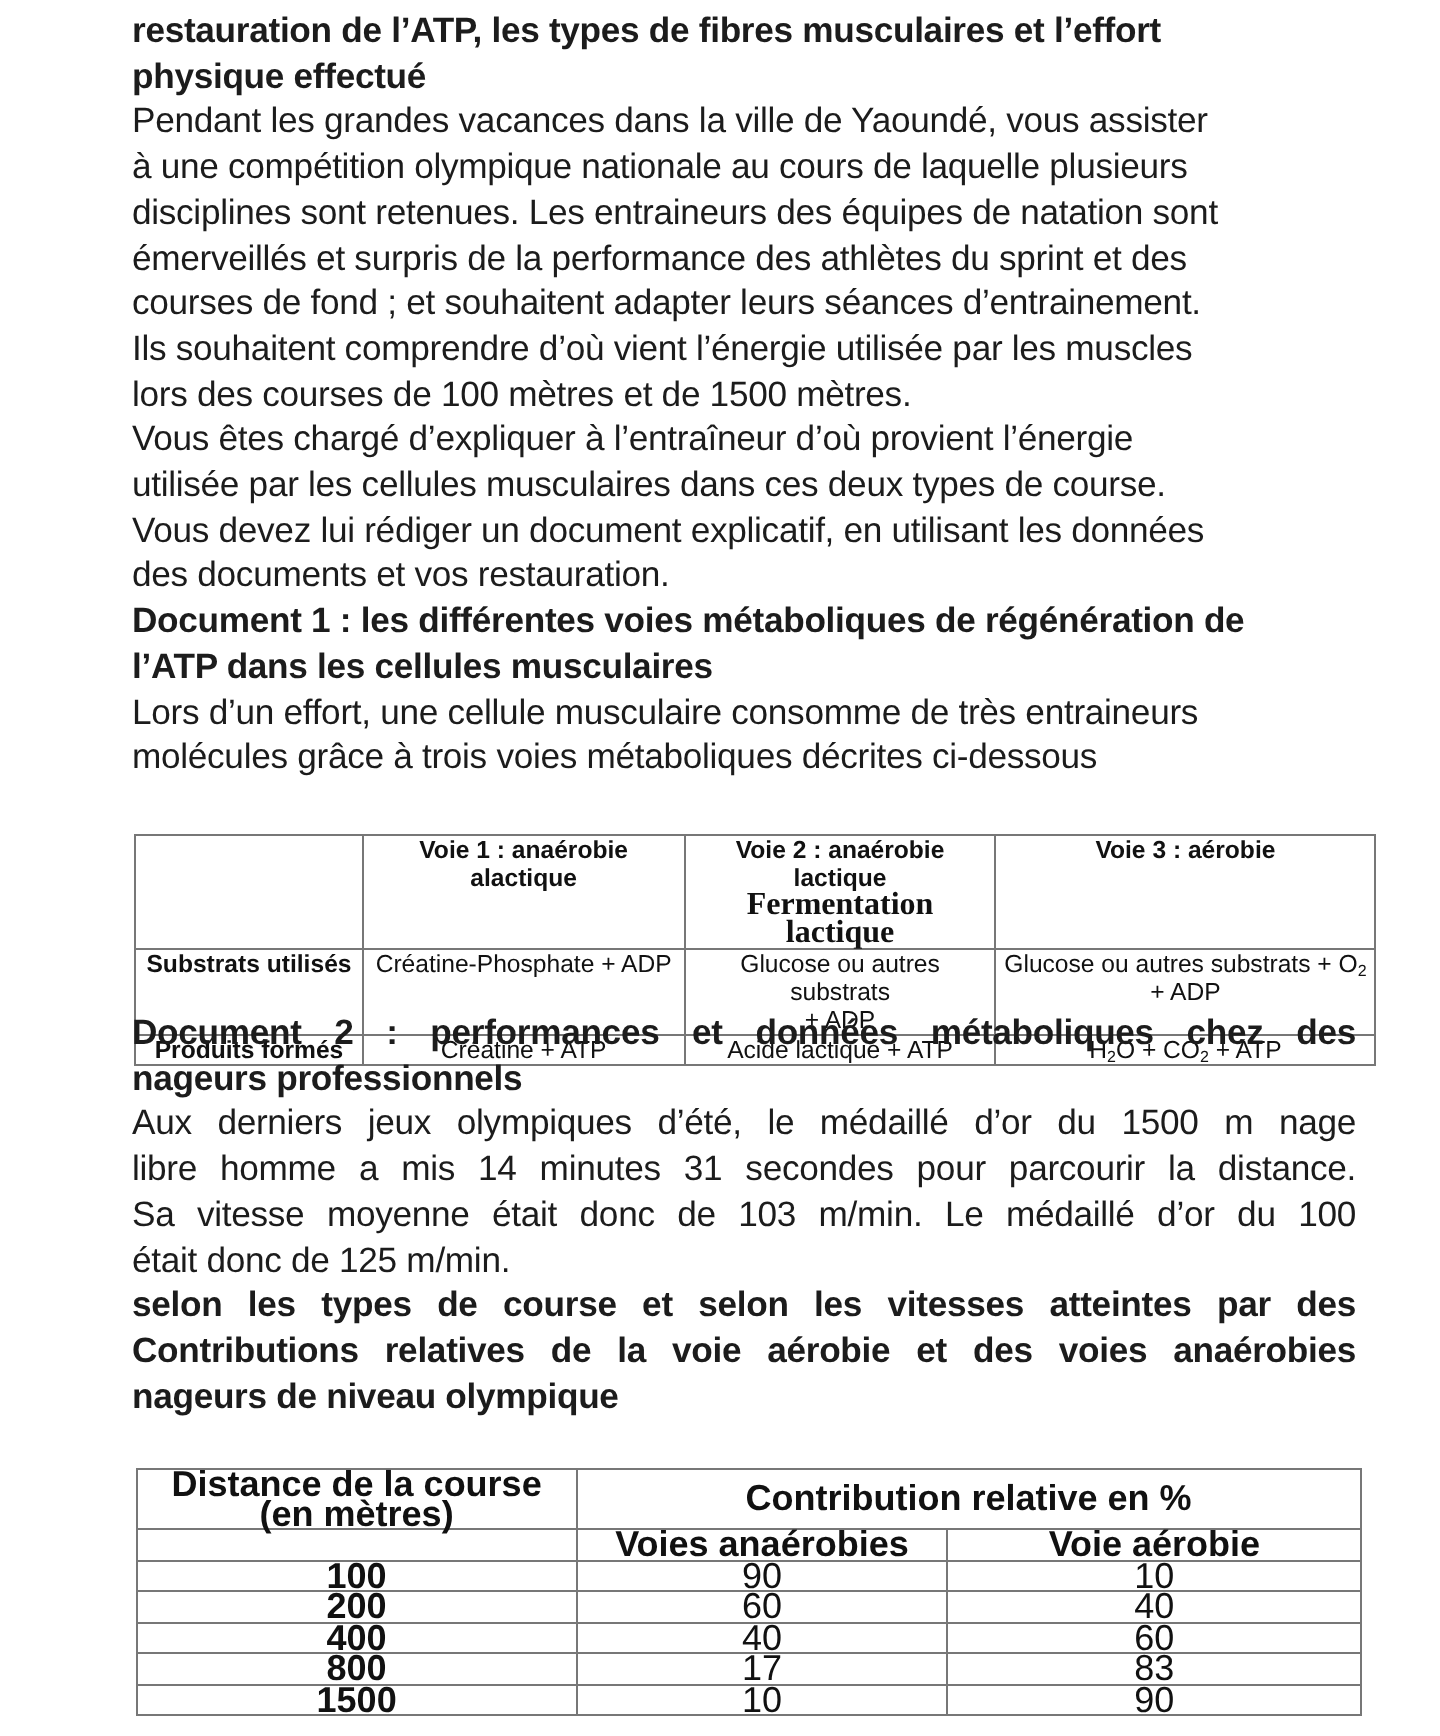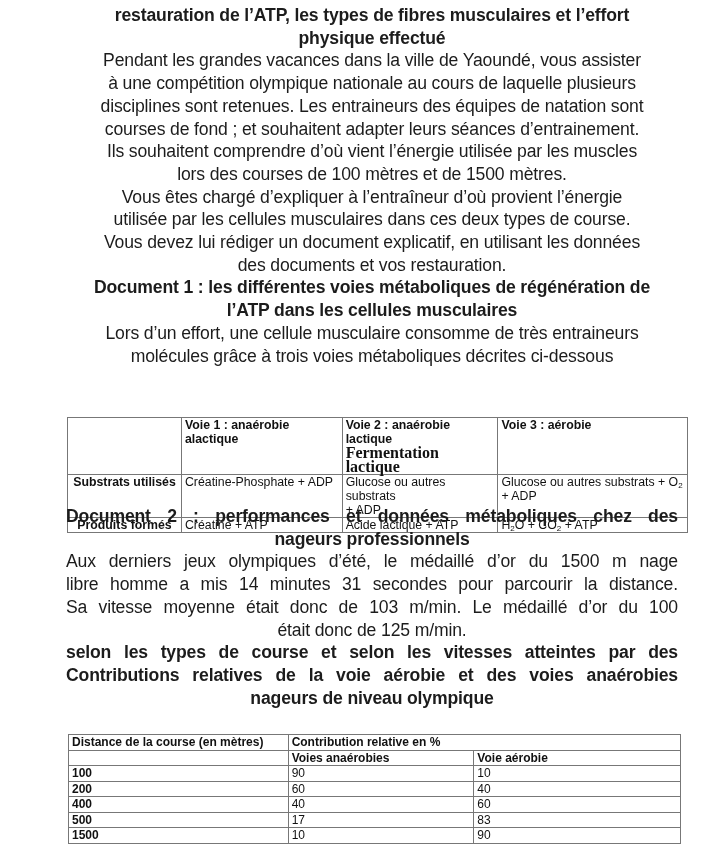--- a/index.html
+++ b/index.html
@@ -1,41 +1,42 @@
 <!DOCTYPE html>
 <html><head>
 <meta charset="utf-8">
 <style>
   html, body { margin: 0; padding: 0; background: #ffffff; }
   body { width: 720px; height: 868px; overflow: hidden; position: relative; color: #1c1c1c;
          font-family: "Liberation Sans", "DejaVu Sans", sans-serif; }
   .page { position: absolute; left: 66px; top: 4px; width: 612px; }
-  .p { font-size: 17.6px; line-height: 22.7px; margin: 0; letter-spacing: -0.15px; text-align: center; }
+  .p { font-size: 17.6px; line-height: 22.7px; margin: 0; letter-spacing: -0.15px; }
   .b { font-weight: bold; }
   .justline { text-align: justify; }
   table { border-collapse: collapse; font-family: "Liberation Sans", sans-serif; color: #111; }
-  table td { border: 1px solid #777; padding: 0 3px; text-align: left; vertical-align: top; }
+  table td { border: 1px solid #777; padding: 0 3px; text-align: center; vertical-align: top; }
   #t1 { position: absolute; left: 67px; top: 417px; width: 621px; font-size: 12.3px; line-height: 14px; }
   #t1 td.rh { font-weight: bold; text-align: center; white-space: nowrap; }
   #t1 td.hd { font-weight: bold; }
   #t1 .serif { font-family: "Liberation Serif", serif; font-weight: bold; font-size: 16px; }
-  #t2 { position: absolute; left: 68px; top: 734px; width: 613px; font-size: 12px; line-height: 14.5px; }
+  #t2 { position: absolute; left: 68px; top: 734px; width: 613px; font-size: 18px; line-height: 14.5px; }
   #t2 td { vertical-align: middle; }
   #t2 td.bd { font-weight: bold; }
   sub { font-size: 8px; vertical-align: -2px; line-height: 0; }
 </style>
 </head>
 <body>
 
 <div class="page">
   <p class="p b">restauration de l’ATP, les types de fibres musculaires et l’effort</p>
   <p class="p b">physique effectué</p>
   <p class="p">Pendant les grandes vacances dans la ville de Yaoundé, vous assister</p>
   <p class="p">à une compétition olympique nationale au cours de laquelle plusieurs</p>
   <p class="p">disciplines sont retenues. Les entraineurs des équipes de natation sont</p>
+  <p class="p">émerveillés et surpris de la performance des athlètes du sprint et des</p>
   <p class="p">courses de fond ; et souhaitent adapter leurs séances d’entrainement.</p>
   <p class="p">Ils souhaitent comprendre d’où vient l’énergie utilisée par les muscles</p>
   <p class="p">lors des courses de 100 mètres et de 1500 mètres.</p>
   <p class="p">Vous êtes chargé d’expliquer à l’entraîneur d’où provient l’énergie</p>
   <p class="p">utilisée par les cellules musculaires dans ces deux types de course.</p>
   <p class="p">Vous devez lui rédiger un document explicatif, en utilisant les données</p>
   <p class="p">des documents et vos restauration.</p>
 
   <p class="p b">Document 1 : les différentes voies métaboliques de régénération de</p>
   <p class="p b">l’ATP dans les cellules musculaires</p>
@@ -118,21 +119,21 @@
     <td class="bd">200</td>
     <td>60</td>
     <td>40</td>
   </tr>
   <tr>
     <td class="bd">400</td>
     <td>40</td>
     <td>60</td>
   </tr>
   <tr>
-    <td class="bd">500</td>
+    <td class="bd">800</td>
     <td>17</td>
     <td>83</td>
   </tr>
   <tr>
     <td class="bd">1500</td>
     <td>10</td>
     <td>90</td>
   </tr>
 </tbody>
   </table>

